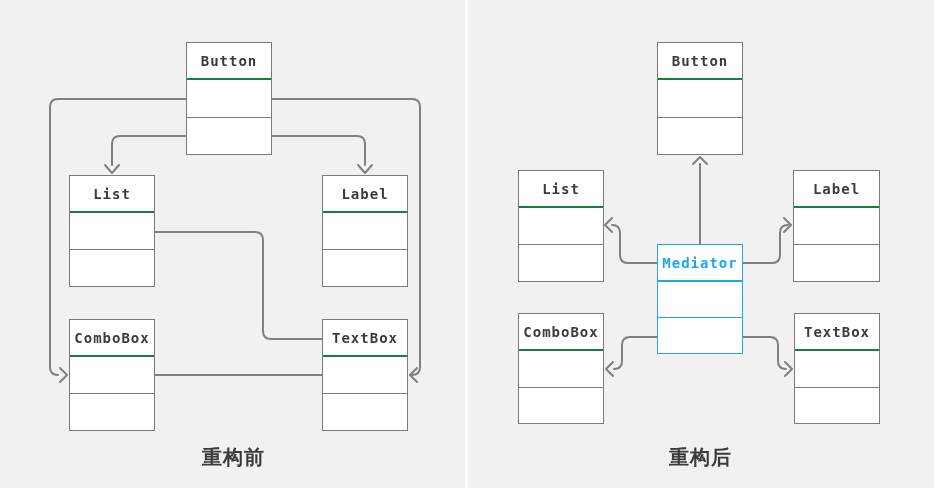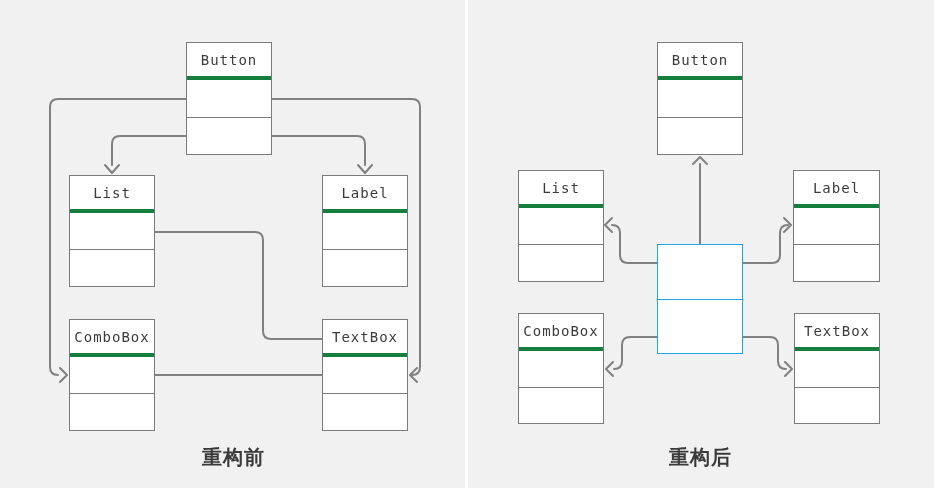--- a/index.html
+++ b/index.html
@@ -42,26 +42,27 @@
     display:flex;
     flex-direction:column;
   }
   .ubox-title{
     box-sizing:border-box;
     height:37px;
     flex:0 0 37px;
     display:flex;
     align-items:center;
     justify-content:center;
-    border-bottom:4px solid #15803d;
+    border-bottom:2px solid #15803d;
     font-family:"DejaVu Sans Mono", monospace;
     font-size:14px;
     letter-spacing:1px;
     color:#3b3b3b;
     white-space:nowrap;
+    font-weight:bold;
   }
   .ubox-row{
     flex:1 1 auto;
     border-bottom:1px solid #7a7a7a;
   }
   .ubox-row.last{
     border-bottom:none;
   }
   .ubox.accent{
     border-color:#1aa7eb;
@@ -151,20 +152,21 @@
     <div class="ubox-row last"></div>
   </div>
 
   <div class="ubox" style="left:793px;top:170px;width:87px;height:112px">
     <div class="ubox-title">Label</div>
     <div class="ubox-row"></div>
     <div class="ubox-row last"></div>
   </div>
 
   <div class="ubox accent" style="left:657px;top:244px;width:86px;height:110px">
+    <div class="ubox-title">Mediator</div>
     <div class="ubox-row"></div>
     <div class="ubox-row last"></div>
   </div>
 
   <div class="ubox" style="left:518px;top:313px;width:86px;height:111px">
     <div class="ubox-title">ComboBox</div>
     <div class="ubox-row"></div>
     <div class="ubox-row last"></div>
   </div>
 

